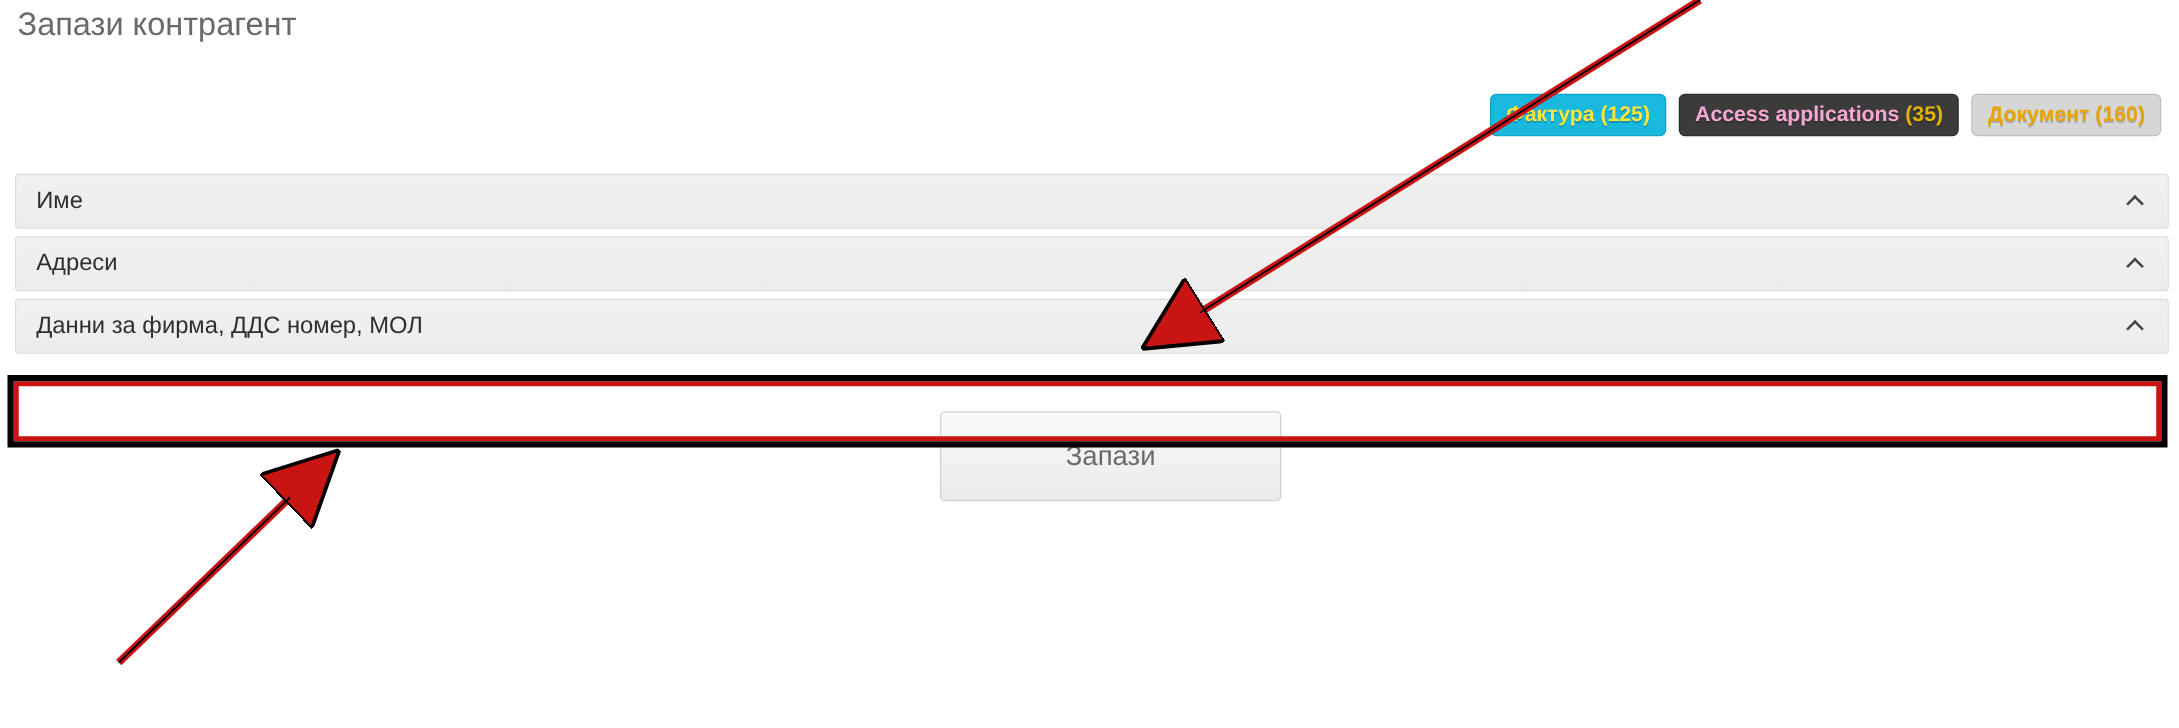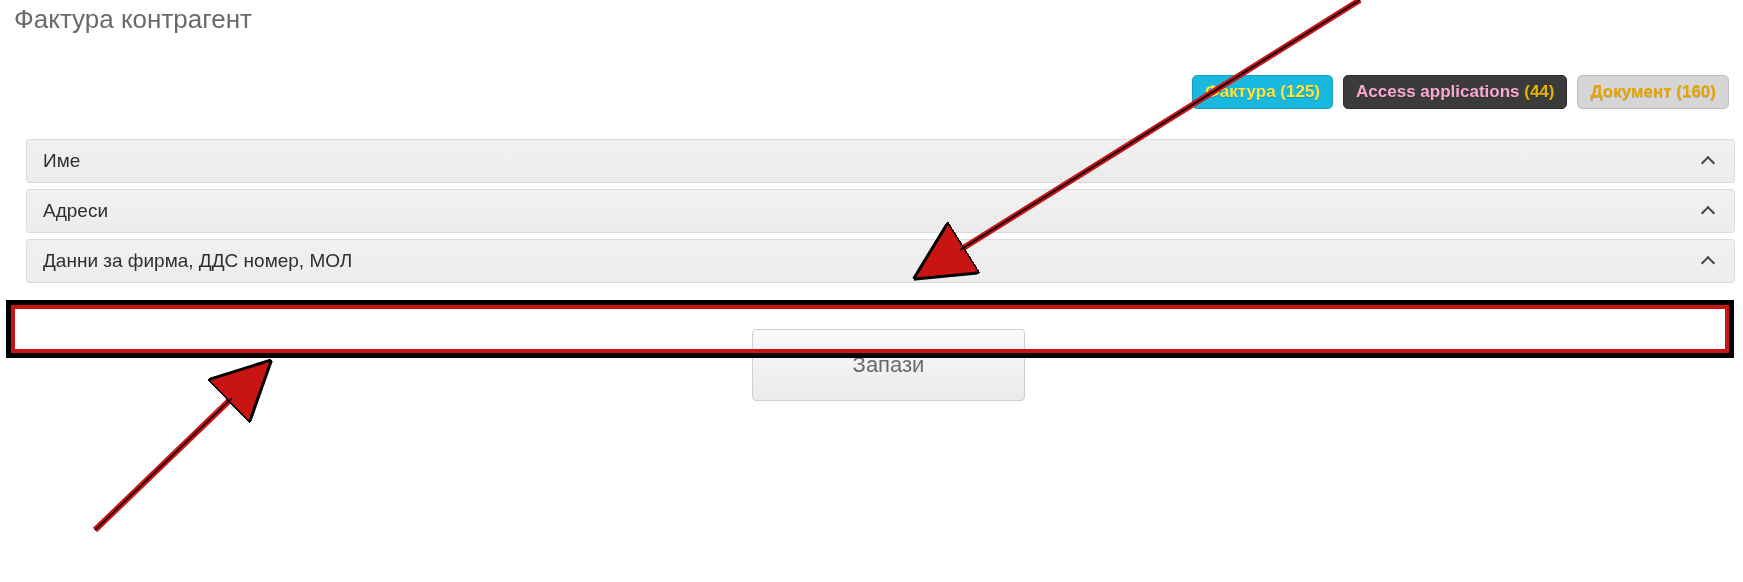--- a/index.html
+++ b/index.html
@@ -34,21 +34,21 @@
       cursor: pointer;
     }
     .badge-blue { background: #18b8df; border: 1px solid #13a3c6; color:#ffe43a; }
     .badge-blue .b-label{color:#ffe43a;}
     .badge-dark { background: #3b3b3b; border: 1px solid #2d2d2d; color:#e5b400; }
     .badge-dark .b-label{color:#f9a8d4;}
     .badge-grey { background: #d6d6d6; border: 1px solid #bfbfbf; color:#e8a400; }
     .badge-grey .b-label{color:#e8a400;text-align:right;}
 
     .accordion-wrap {
-      padding: 10px 8px 0 26px;
+      padding: 10px 8px 0 12px;
     }
     .accordion-item {
       background: linear-gradient(#f1f1f1, #ececec);
       border: 1px solid #dcdcdc;
       border-radius: 3px;
       margin-bottom: 6px;
       padding: 10px 16px;
       display: flex;
       align-items: center;
       justify-content: space-between;
@@ -105,30 +105,30 @@
     .arrows {
       position:absolute;
       left:0; top:0;
       width:1743px; height:582px;
       pointer-events:none;
     }
   </style>
 </head>
 <body>
 
-<h2 class="page-title">Фактура контрагент</h2>
+<h2 class="page-title">Запази контрагент</h2>
 
 <div class="badges-row">
   <span class="badge badge-blue">
     <span class="b-label">Фактура</span>
     (<span>125</span>)
   </span>
   <span class="badge badge-dark">
     <span class="b-label">Access applications</span>
-    (<span>44</span>)
+    (<span>35</span>)
   </span>
   <span class="badge badge-grey">
     <span class="b-label">Документ</span>
     (<span>160</span>)
   </span>
 </div>
 
 <div class="accordion-wrap">
   <div class="accordion-item">
     <span class="a-label">Име</span>

